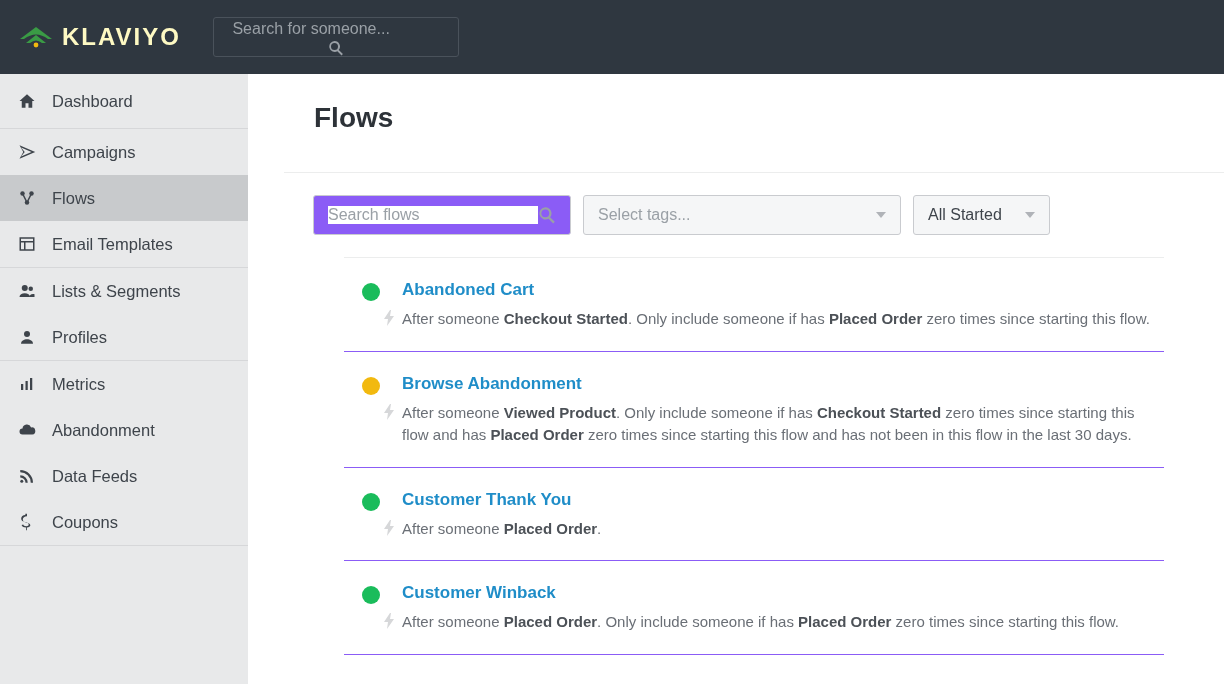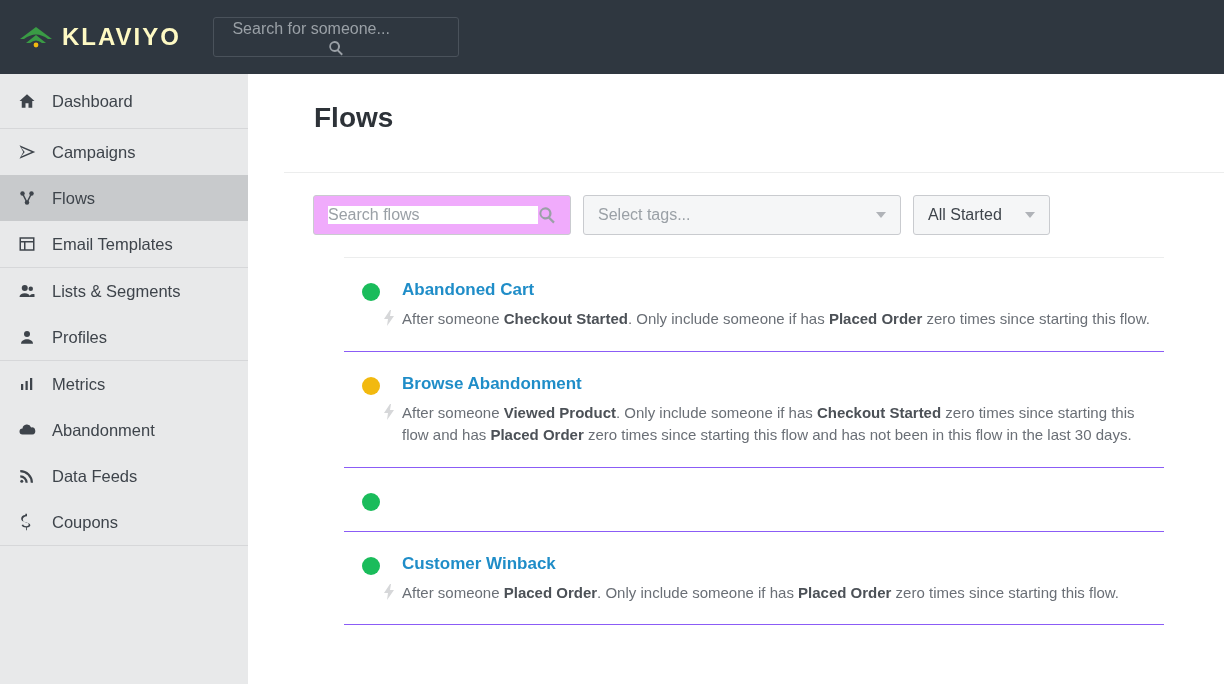--- a/index.html
+++ b/index.html
@@ -108,21 +108,21 @@
   .filters-wrap { padding: 0 30px; }
   .search-box, .select-box {
     height: 40px;
     border: 1px solid #c9cbcf;
     border-radius: 3px;
     display: flex;
     align-items: center;
     padding: 0 14px;
     font-size: 16px;
     color: #9aa0a6;
-    background: #f0abfc;
+    background: #8b5cf6;
   }
   .search-box { width: 258px; justify-content: space-between; }
   .search-box input {
     border: none; outline: none; flex:1; font-size:16px; color:#555;
   }
   .search-box input::placeholder{ color:#9aa0a6; }
   .select-box {
     background: #f5f6f7;
     justify-content: space-between;
     cursor: pointer;
@@ -351,20 +351,31 @@
                   <svg width="10" height="16" viewBox="0 0 10 16" fill="currentColor">
                     <path d="M6 0L0 9h4l-1 7 7-10H6l1-6z"></path>
                   </svg>
                 </span>
                 <span>After someone <b>Viewed Product</b>. Only include someone if has <b>Checkout Started</b> zero times since starting this flow and has <b>Placed Order</b> zero times since starting this flow and has not been in this flow in the last 30 days.</span>
               </div>
             </div>
           </div>
           <div class="flow-row">
             <div class="status-dot" style="background: rgb(26, 188, 91);"></div>
+            <div class="flow-body">
+              <div class="flow-title">Customer Thank You</div>
+              <div class="flow-desc">
+                <span class="bolt">
+                  <svg width="10" height="16" viewBox="0 0 10 16" fill="currentColor">
+                    <path d="M6 0L0 9h4l-1 7 7-10H6l1-6z"></path>
+                  </svg>
+                </span>
+                <span>After someone <b>Placed Order</b>.</span>
+              </div>
+            </div>
           </div>
           <div class="flow-row">
             <div class="status-dot" style="background: rgb(26, 188, 91);"></div>
             <div class="flow-body">
               <div class="flow-title">Customer Winback</div>
               <div class="flow-desc">
                 <span class="bolt">
                   <svg width="10" height="16" viewBox="0 0 10 16" fill="currentColor">
                     <path d="M6 0L0 9h4l-1 7 7-10H6l1-6z"></path>
                   </svg>

